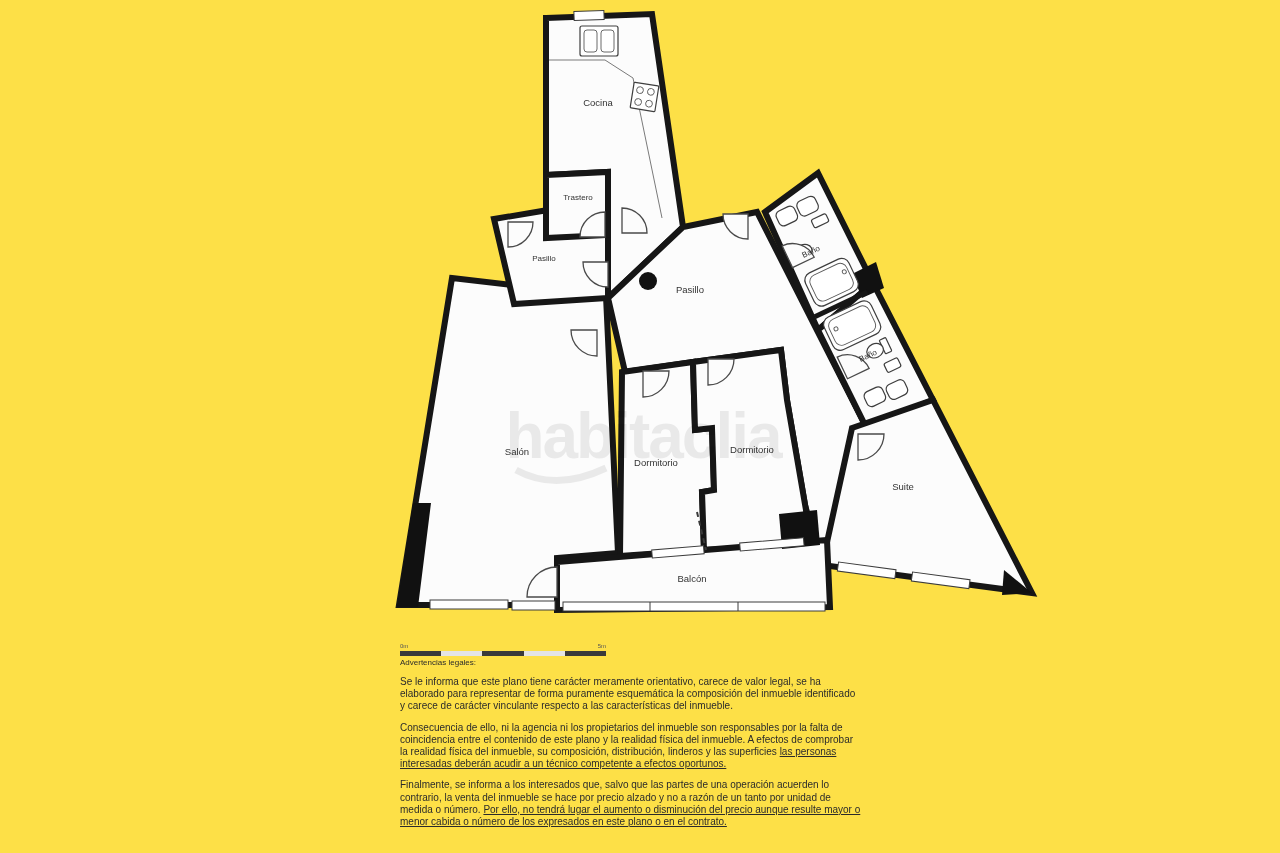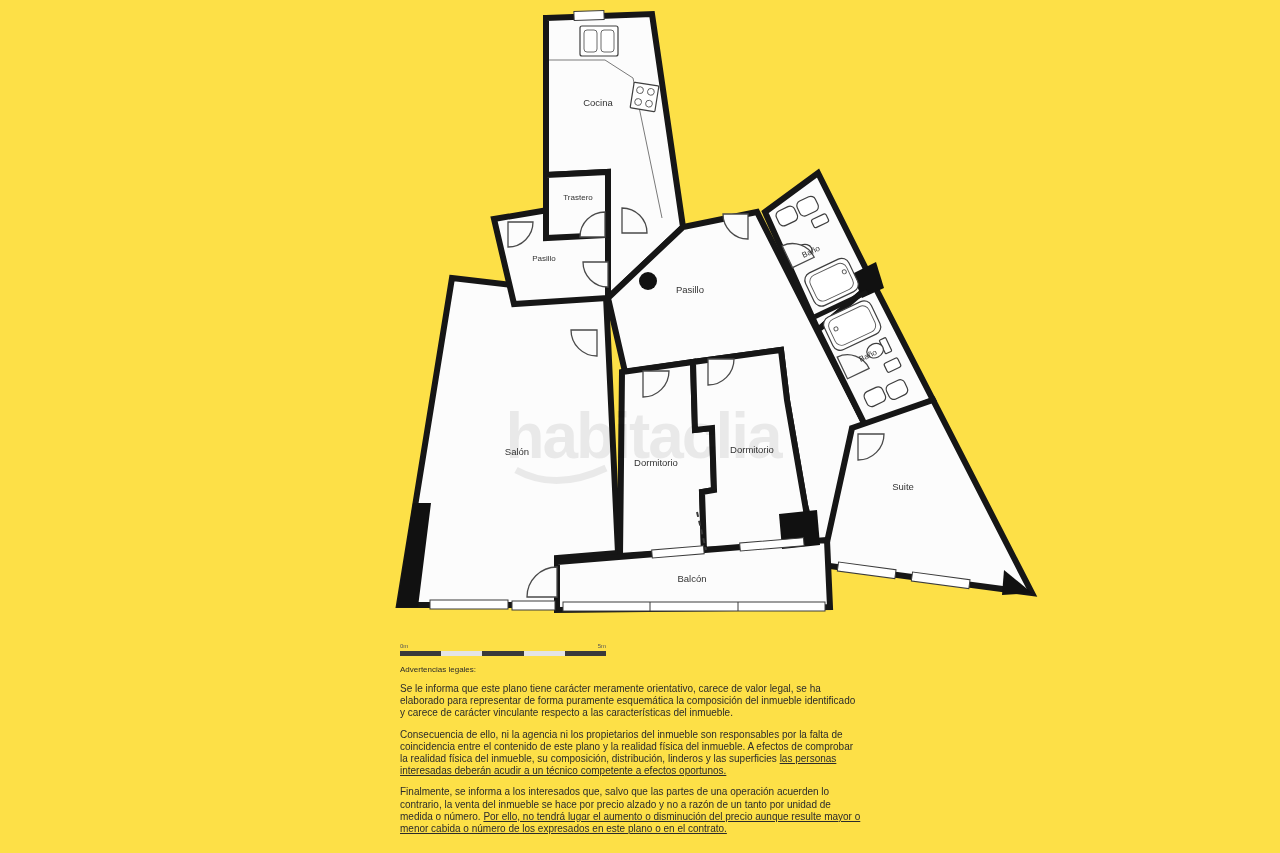--- a/index.html
+++ b/index.html
@@ -24,21 +24,21 @@
   #scalebar .bar{position:absolute;left:0;top:7px;height:5px;width:206px;font-size:0;}
   #scalebar .seg{display:inline-block;height:5px;width:41.2px;}
   .seg-dark{background:#3a3a3a;}
   .seg-light{background:#e4e4e4;}
   .scale-label{position:absolute;top:-1px;font-size:6px;color:#555;line-height:6px;}
   .scale-label.left{left:0;}
   .scale-label.right{right:0;}
 
   
   #legal{position:absolute;left:400px;top:658px;width:468px;color:#2b2b2b;}
-  #legal .legal-title{font-size:8px;margin:7px 0 9px 0;font-weight:normal;}
+  #legal .legal-title{font-size:8px;margin:0 0 9px 0;font-weight:normal;}
   #legal p{font-size:10px;line-height:1.22;margin:0 6px 9px 0;}
   #legal .bold-u{font-weight:normal;text-decoration:underline;}
 </style>
 </head>
 <body>
 
 <div id="page">
 
   <svg id="plan-svg" width="1280" height="640" viewBox="0 0 1280 640">
 

